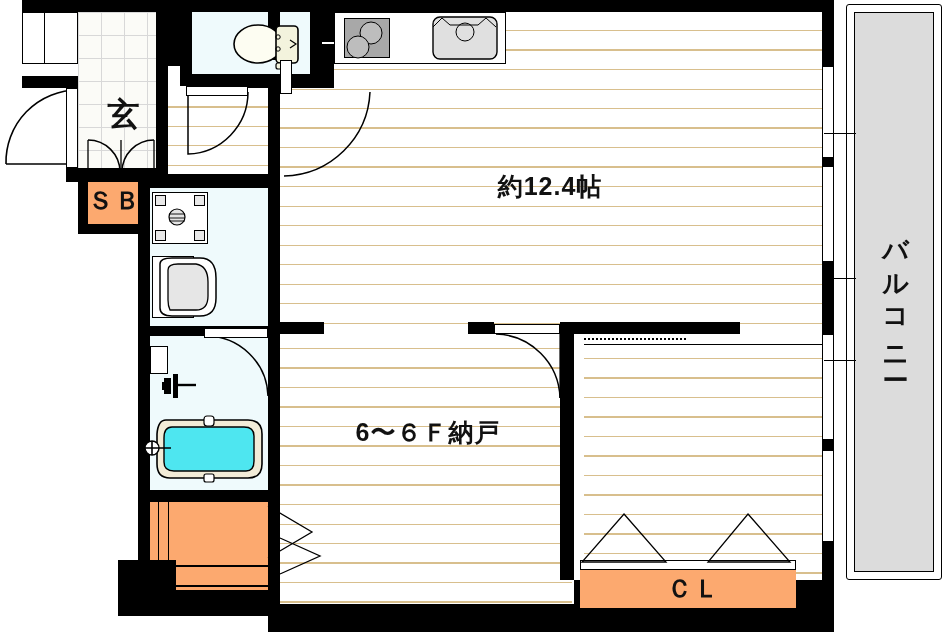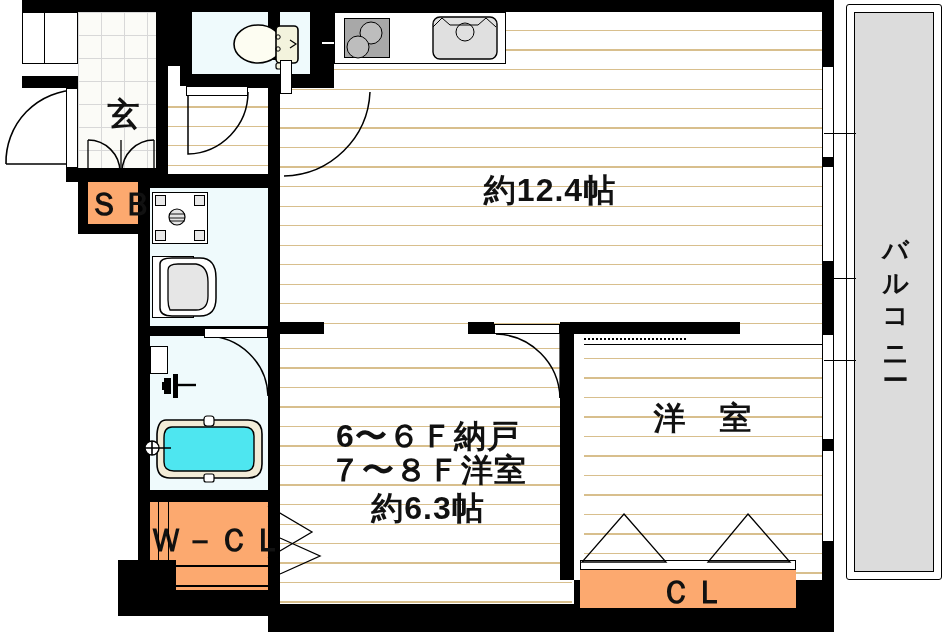--- a/index.html
+++ b/index.html
@@ -22,22 +22,22 @@
       repeating-linear-gradient(to bottom,#d8d8d8 0 1px,transparent 1px 23px);
   }
   .orange{background:#fca96f;}
   .gray{background:#dcdcdc;}
   .white{background:#ffffff;}
   .thin{border:1px solid #000;box-sizing:border-box;}
   .thinw{border:1px solid #000;box-sizing:border-box;background:#fff;}
   
   .lbl{color:#111;font-weight:700;white-space:pre;text-align:center;line-height:1.18;}
   .lbl-big{font-size:30px;letter-spacing:6px;}
-  .lbl-md{font-size:32px;letter-spacing:1px;}
-  .lbl-sm{font-size:32px;letter-spacing:2px;}
+  .lbl-md{font-size:25px;letter-spacing:1px;}
+  .lbl-sm{font-size:25px;letter-spacing:2px;}
   .vert{writing-mode:vertical-rl;text-orientation:upright;font-size:26px;letter-spacing:7px;font-weight:700;color:#111;}
   .arcsvg{position:absolute;overflow:visible;}
   .dots{border-top:2px dotted #000;}
 </style>
 </head>
 <body>
 
 <div id="plan">
 
   <div class="abs floor lines" style="left:280px;top:12px;width:546px;height:318px;"></div>
@@ -108,37 +108,33 @@
 
   <div class="abs wall" style="left:574px;top:580px;width:260px;height:52px;"></div>
   <div class="abs wall" style="left:268px;top:604px;width:306px;height:28px;"></div>
   <div class="abs wall" style="left:118px;top:560px;width:162px;height:56px;"></div>
 
   <div class="abs orange" style="left:88px;top:182px;width:50px;height:42px;"></div>
   <div class="abs lbl lbl-sm" style="left:88px;top:186px;width:50px;">ＳＢ</div>
 
   <div class="abs orange" style="left:150px;top:502px;width:118px;height:84px;"></div>
   <div class="abs orange" style="left:168px;top:568px;width:100px;height:22px;"></div>
-  <div class="abs lbl lbl-sm" style="left:150px;top:522px;width:124px;">Ｗ－ＣＬ</div>
 
   <div class="abs" style="left:158px;top:502px;width:1px;height:78px;background:#000;"></div>
   <div class="abs" style="left:168px;top:502px;width:1px;height:78px;background:#000;"></div>
   <div class="abs" style="left:168px;top:565px;width:100px;height:2px;background:#000;"></div>
   <div class="abs" style="left:168px;top:585px;width:100px;height:2px;background:#000;"></div>
 
   <div class="abs orange" style="left:580px;top:568px;width:216px;height:40px;"></div>
   <div class="abs lbl lbl-sm" style="left:580px;top:574px;width:228px;">ＣＬ</div>
 
   <div class="abs lbl lbl-md" style="left:400px;top:172px;width:300px;">約12.4帖</div>
 
   <div class="abs lbl lbl-md" style="left:300px;top:418px;width:256px;">6〜６Ｆ納戸</div>
-  <div class="abs lbl lbl-md" style="left:300px;top:452px;width:256px;">７〜８Ｆ洋室</div>
-  <div class="abs lbl lbl-md" style="left:300px;top:490px;width:256px;">約6.3帖</div>
-
-  <div class="abs lbl lbl-md" style="left:588px;top:400px;width:230px;">洋　室</div>
+
 
   <div class="abs lbl lbl-md" style="left:98px;top:96px;width:52px;font-size:32px;">玄</div>
 
   <div class="abs thinw" style="left:334px;top:12px;width:172px;height:52px;"></div>
 
   <div class="abs thin" style="left:344px;top:18px;width:46px;height:40px;background:#a8a8a8;"></div>
   <svg class="arcsvg" style="left:344px;top:18px;" width="50" height="44">
     <circle cx="27" cy="15" r="11" fill="#bdbdbd" stroke="#000" stroke-width="1"></circle>
     <circle cx="14" cy="29" r="11" fill="#bdbdbd" stroke="#000" stroke-width="1"></circle>
   </svg>

